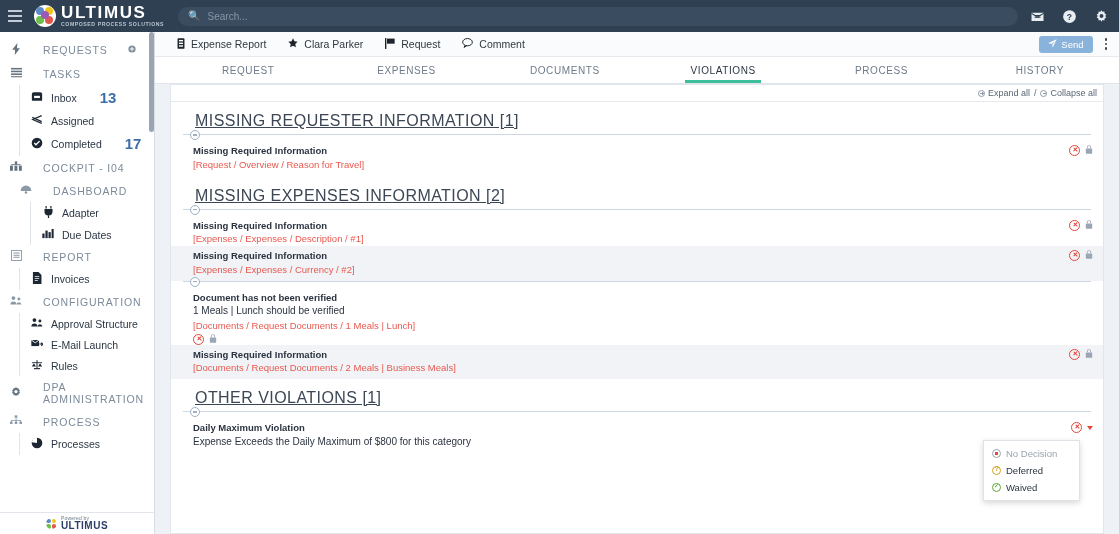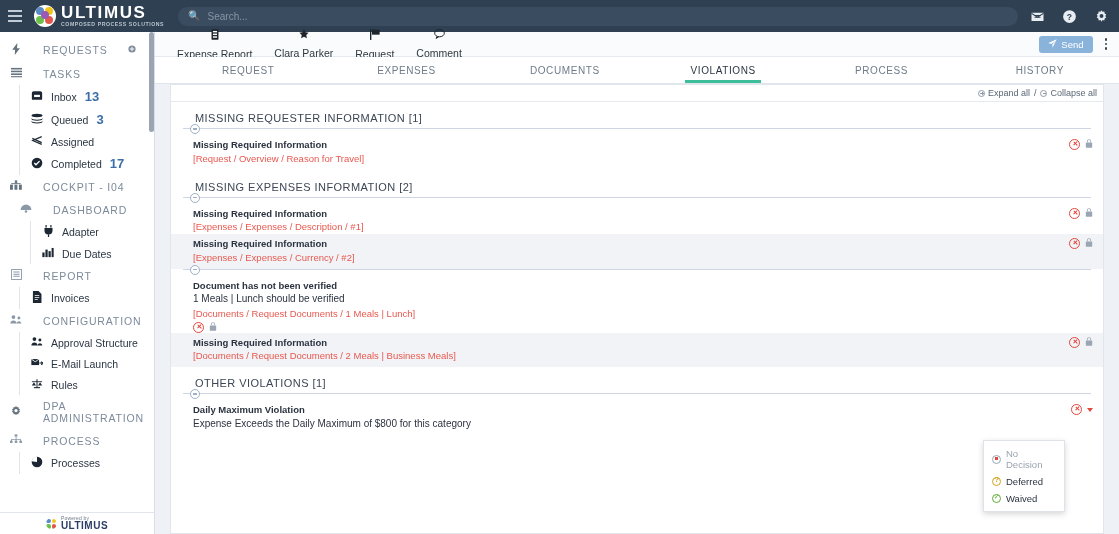--- a/index.html
+++ b/index.html
@@ -96,21 +96,21 @@
   .sec .ic { width: 14px; text-align: center; color: #65737f; font-size: 11px; flex: 0 0 14px; }
   .sec .plus { font-size: 8px; color: #7c8a9a; }
 
   .subgroup { margin-left: 19px; border-left: 1px solid #dfe4ea; padding-left: 0; }
   .item {
     display: flex; align-items: center; gap: 7px;
     padding: 4px 6px 4px 10px;
     font-size: 10.5px; color: #2b3643; cursor: pointer;
   }
   .item .ic { width: 14px; text-align: center; color: #1c2733; font-size: 11px; flex: 0 0 14px; }
-  .item .cnt { color: #3c6fa8; font-size: 13px; font-weight: bold; margin-left: 1px; }
+  .item .cnt { color: #3c6fa8; font-size: 15px; font-weight: bold; margin-left: 16px; }
 
   .sb-footer {
     flex: 0 0 22px; border-top: 1px solid #e2e6ec;
     display: flex; align-items: center; justify-content: center; gap: 4px;
     background: #fff;
   }
   .pw { line-height: 1; text-align: left; }
   .pw .pw1 { font-size: 5px; color: #6d7a88; display:block; letter-spacing:.2px; }
   .pw .pw2 { font-size: 10px; color: #2c3e66; font-weight: bold; letter-spacing: .5px; display:block;}
   .mini-mark { width: 11px; height: 11px; border-radius: 50%; position: relative; overflow:hidden; background:#fff;}
@@ -123,21 +123,21 @@
   
   .main { flex: 1; display: flex; flex-direction: column; min-width: 0; background: #eef1f6; }
 
   .crumbbar {
     background: #fafbfc; border-bottom: 1px solid #e6eaef;
     height: 25px; flex: 0 0 25px;
     display: flex; align-items: center; padding: 0 8px 0 22px; gap: 0;
   }
   .crumb {
     display: flex; align-items: center; gap: 6px;
-    font-size: 10.5px; color: #30383f; margin-right: 22px; cursor: pointer; flex-direction: column;
+    font-size: 10.5px; color: #30383f; margin-right: 22px; cursor: pointer;
   }
   .crumb .ic { font-size: 10px; color: #1d242b; }
   .sendbtn {
     margin-left: auto;
     background: #8ab3dc; color: #ffffff; border: none;
     font-size: 9.5px; border-radius: 3px; padding: 3px 9px;
     display: flex; align-items: center; gap: 4px; cursor: pointer;
     font-family: "Liberation Sans", sans-serif;
   }
   .kebab {
@@ -187,22 +187,22 @@
   .circ.plus::before{content:""; position:absolute; left:2.7px; top:1.1px; width:1px;height:3.8px;background:#8e9aa8;}
 
   .scroller { flex: 1; overflow: hidden; padding: 0 0 0 0; }
 
   .grp { padding: 0 0 0 0; }
   .grp-head {
     display: flex; align-items: center; gap: 0;
     padding: 10px 12px 0 12px; position: relative;
   }
   .grp-title {
-    font-size: 11px; color: #3c4654; letter-spacing: 0.45px;
-    padding-left: 12px; padding-bottom: 4px;
+    font-size: 16px; color: #3c4654; letter-spacing: 0.45px;
+    padding-left: 12px; padding-bottom: 4px; text-decoration: underline;
   }
   .grp-rule {
     margin: 0 12px 0 12px; position: relative;
     border-top: 1px solid #cdd6e2; height: 1px;
   }
   .grp-toggle {
     position: absolute; left: 7px; top: -5px;
     width: 10px; height: 10px; border-radius: 50%;
     background: #ffffff; border: 1.5px solid #9fb0c6;
   }
@@ -238,21 +238,21 @@
   .caret-dn {
     width: 0; height: 0; cursor: pointer;
     border-left: 3.5px solid transparent; border-right: 3.5px solid transparent;
     border-top: 4.5px solid #e2473d;
   }
 
   
   .dropdown {
     position: absolute;
     left: 983px; top: 440px;
-    width: 82px;
+    width: 97px;
     background: #ffffff;
     border: 1px solid #dfe3e8;
     box-shadow: 0 2px 6px rgba(0,0,0,.16);
     padding: 4px 0; z-index: 40;
   }
   .dd-item {
     display: flex; align-items: center; gap: 5px;
     padding: 3px 8px; font-size: 9.5px; cursor: pointer;
   }
   .dd-item.muted { color: #9aa4af; }
@@ -357,31 +357,20 @@
             <svg width="12" height="11" viewBox="0 0 14 12" fill="#1c2733">
                 <path d="M1 3.2A2.2 2.2 0 013.2 1h7.6A2.2 2.2 0 0113 3.2V10a1 1 0 01-1 1H2a1 1 0 01-1-1z"></path>
                 <rect x="3.6" y="5.2" width="6.8" height="2.6" fill="#fff"></rect>
               </svg>
           </span>
           <span>Inbox</span>
           <span class="cnt">13</span>
         </div>
         <div class="item">
           <span class="ic">
-            <svg width="12" height="11" viewBox="0 0 14 12" fill="#1c2733">
-                <ellipse cx="7" cy="2.4" rx="6.4" ry="2"></ellipse>
-                <path d="M.6 5.4c0 1.1 2.9 2 6.4 2s6.4-.9 6.4-2v1.2c0 1.1-2.9 2-6.4 2s-6.4-.9-6.4-2z"></path>
-                <path d="M.6 8.6c0 1.1 2.9 2 6.4 2s6.4-.9 6.4-2v1.1c0 1.1-2.9 2-6.4 2s-6.4-.9-6.4-2z"></path>
-              </svg>
-          </span>
-          <span>Queued</span>
-          <span class="cnt">3</span>
-        </div>
-        <div class="item">
-          <span class="ic">
             <svg width="12" height="11" viewBox="0 0 14 12" fill="none" stroke="#1c2733" stroke-width="1.4">
                 <path d="M12.5 1.5L2 6l10.5 4.5"></path>
                 <path d="M2 1.5L12.5 10.5" stroke-width="0"></path>
                 <path d="M1.5 3.5l11 5"></path>
               </svg>
           </span>
           <span>Assigned</span>
         </div>
         <div class="item">
           <span class="ic">

